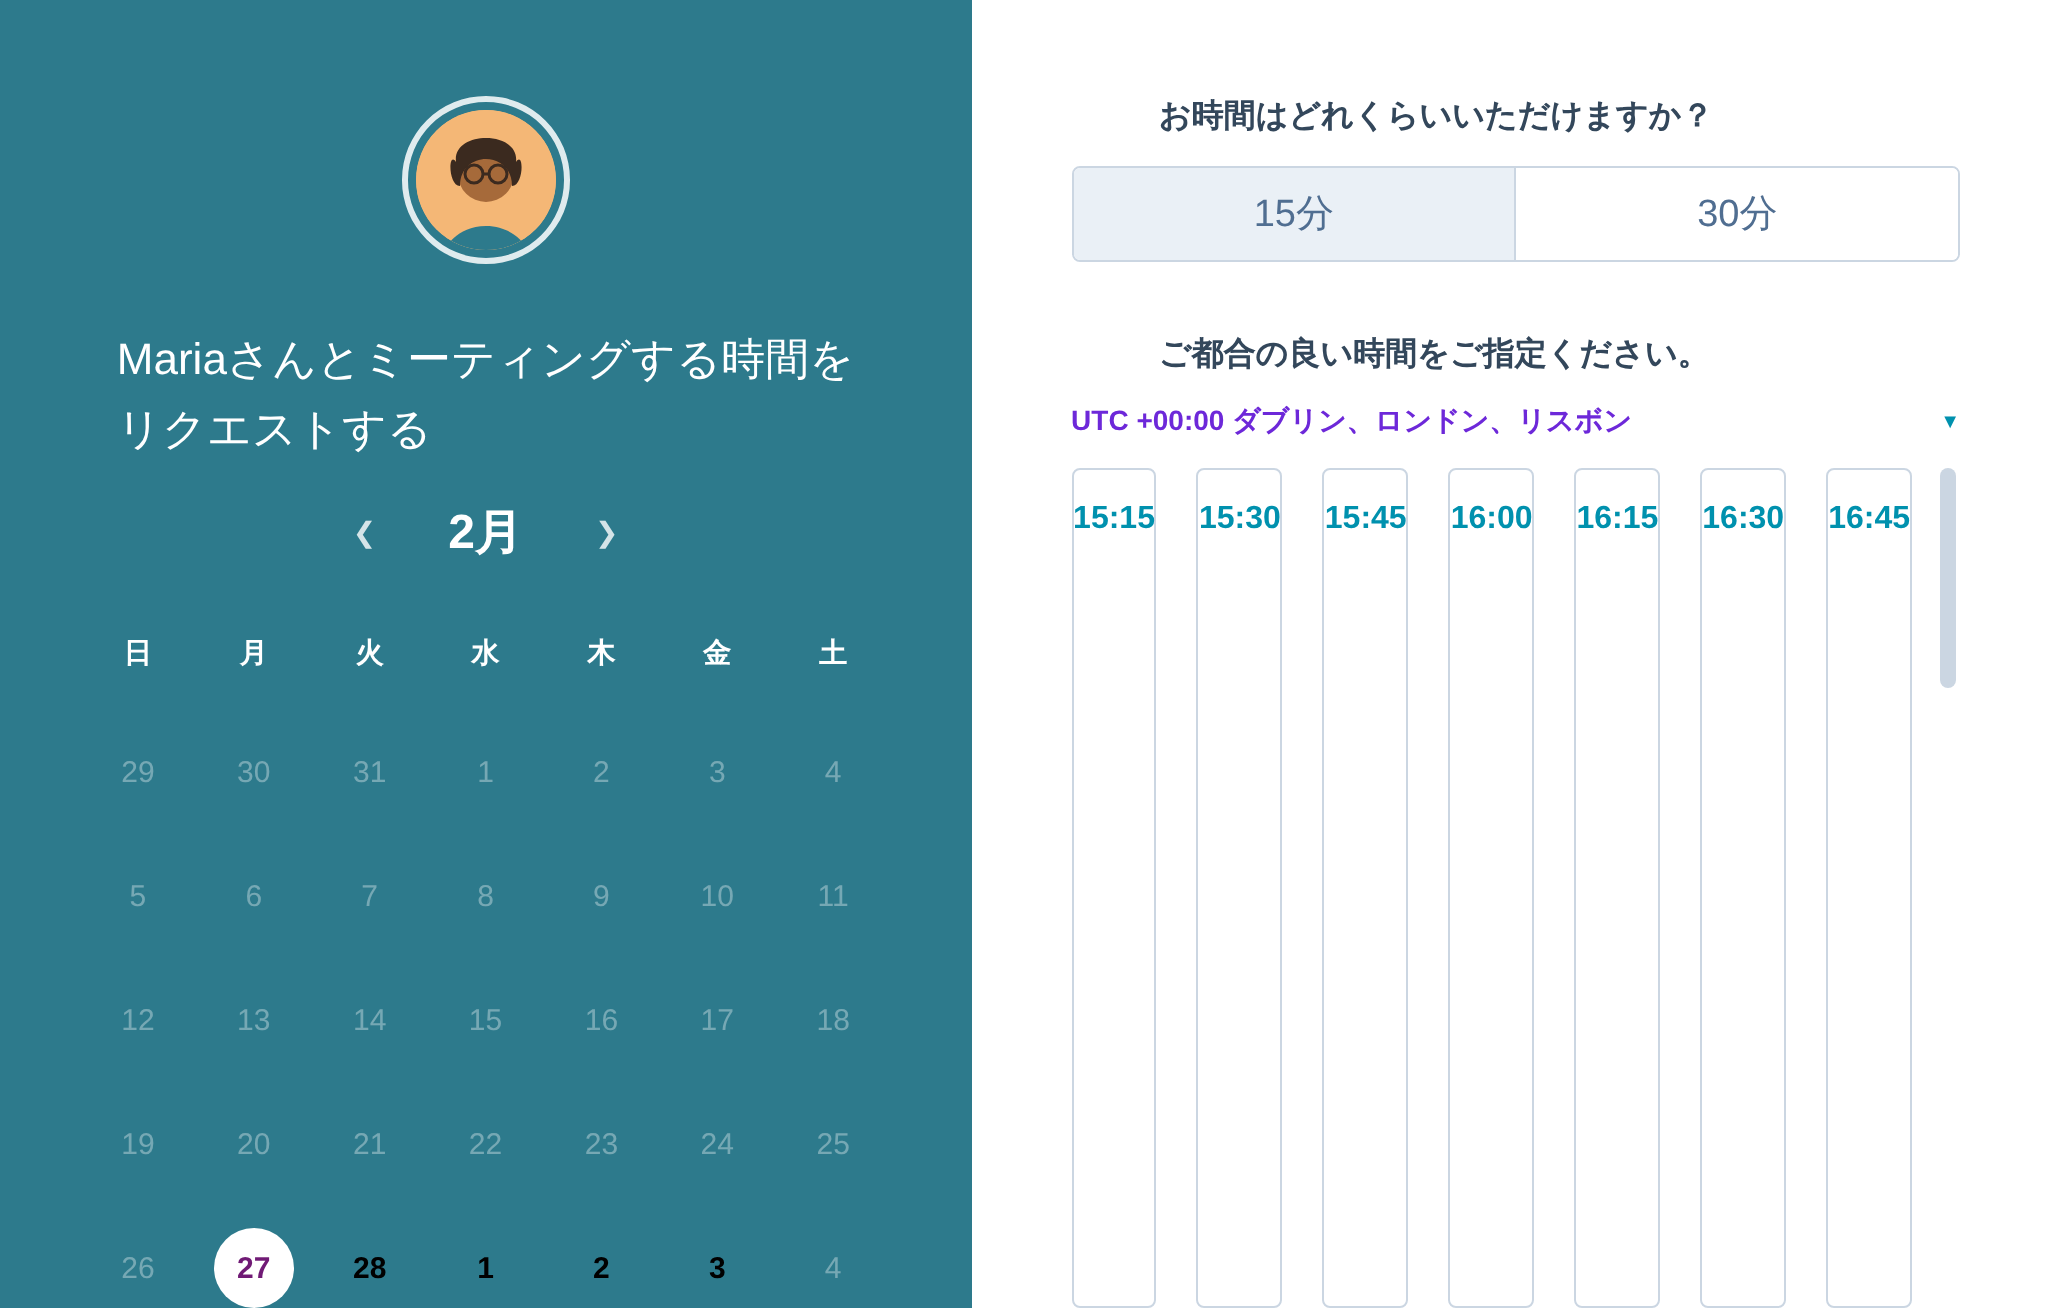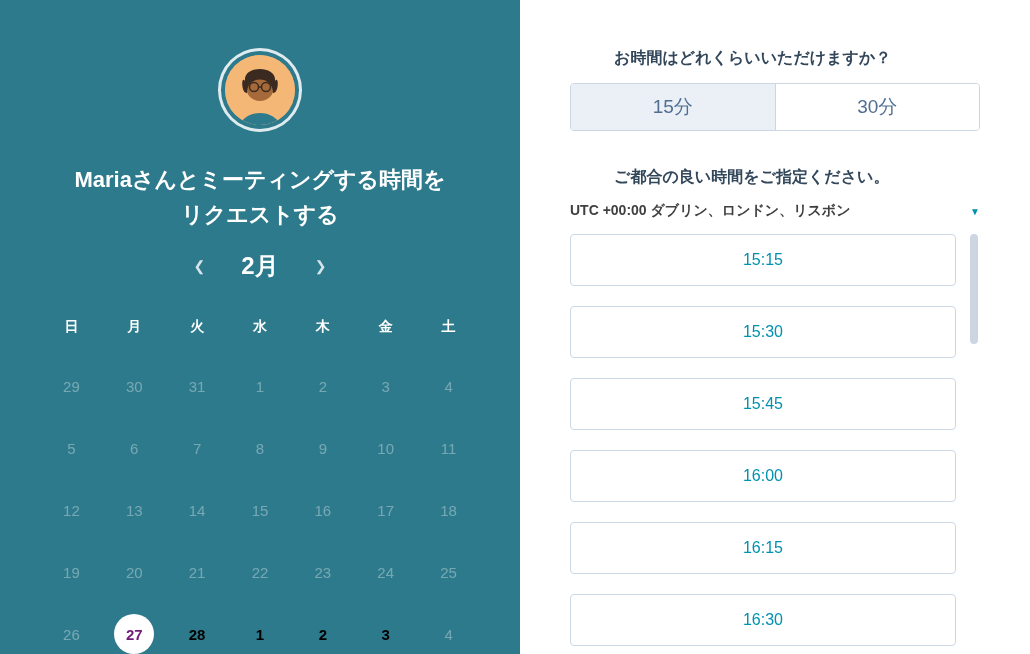--- a/index.html
+++ b/index.html
@@ -36,22 +36,21 @@
       background: #f4b776;
       display: flex;
       align-items: flex-end;
       justify-content: center;
       overflow: hidden;
       position: relative;
     }
     .avatar-inner svg { width: 70px; height: 70px; }
     .title {
       font-size: 22px;
-      font-weight: 700;
-      text-align: center;
+      font-weight: 400;
       line-height: 1.6;
       margin-bottom: 18px;
     }
     .month-nav {
       display: flex;
       align-items: center;
       gap: 28px;
       margin-bottom: 36px;
     }
     .month-nav .chev {
@@ -144,40 +143,41 @@
     }
     .tz-row {
       display: flex;
       align-items: center;
       justify-content: space-between;
       margin-bottom: 14px;
     }
     .tz-label {
       font-size: 14px;
       font-weight: 600;
-      color: #404040;
+      color: #6d28d9;
       cursor: pointer;
     }
     .tz-caret {
       font-size: 10px;
       color: #0091ae;
       cursor: pointer;
     }
     .time-scroll-wrap {
       position: relative;
       flex: 1;
       overflow: hidden;
     }
     .time-list {
       display: flex;
-      flex-direction: column;
+      flex-direction: row;
       gap: 20px;
       padding-right: 24px;
       height: 100%;
       overflow-y: auto;
+      font-weight: bold;
     }
     .time-slot {
       border: 1px solid #cbd6e2;
       border-radius: 4px;
       text-align: center;
       padding: 16px 0;
       font-size: 16px;
       color: #0091ae;
       cursor: pointer;
       background: #fff;

